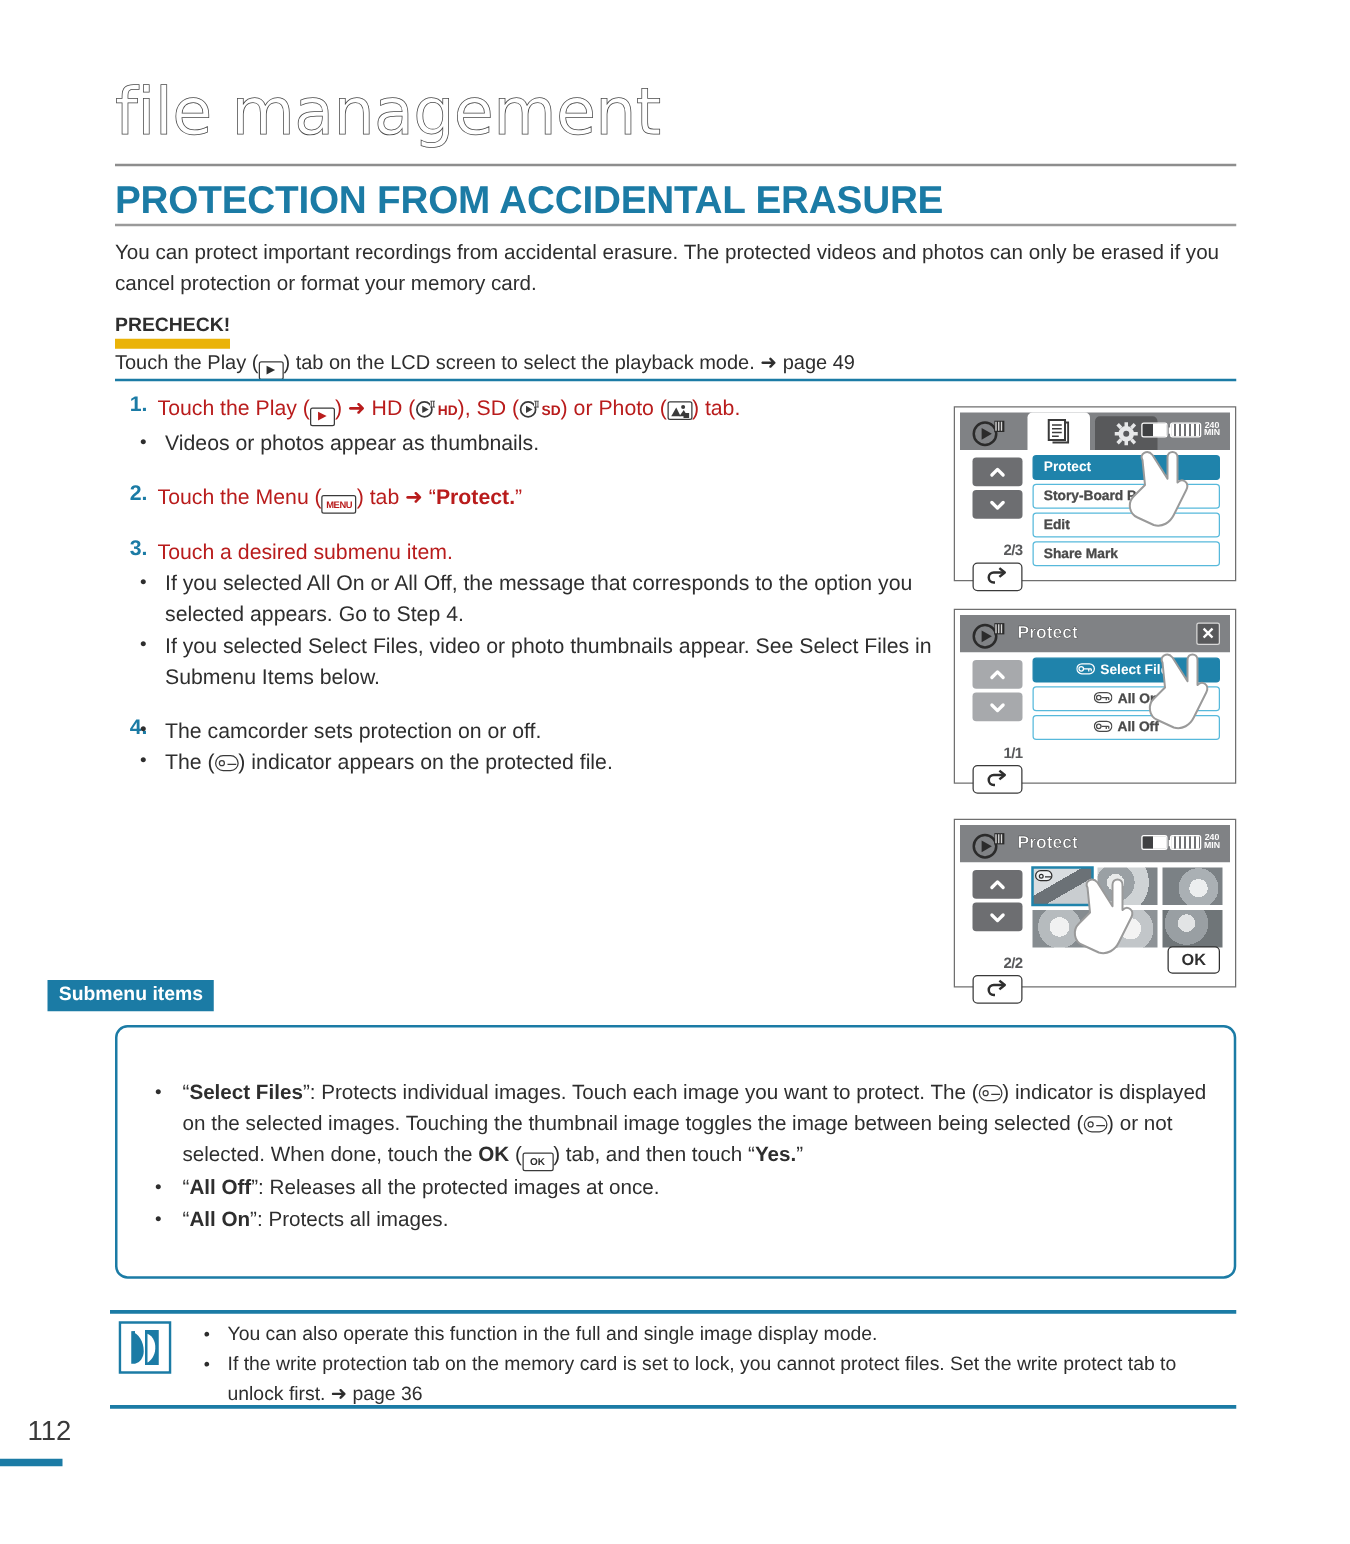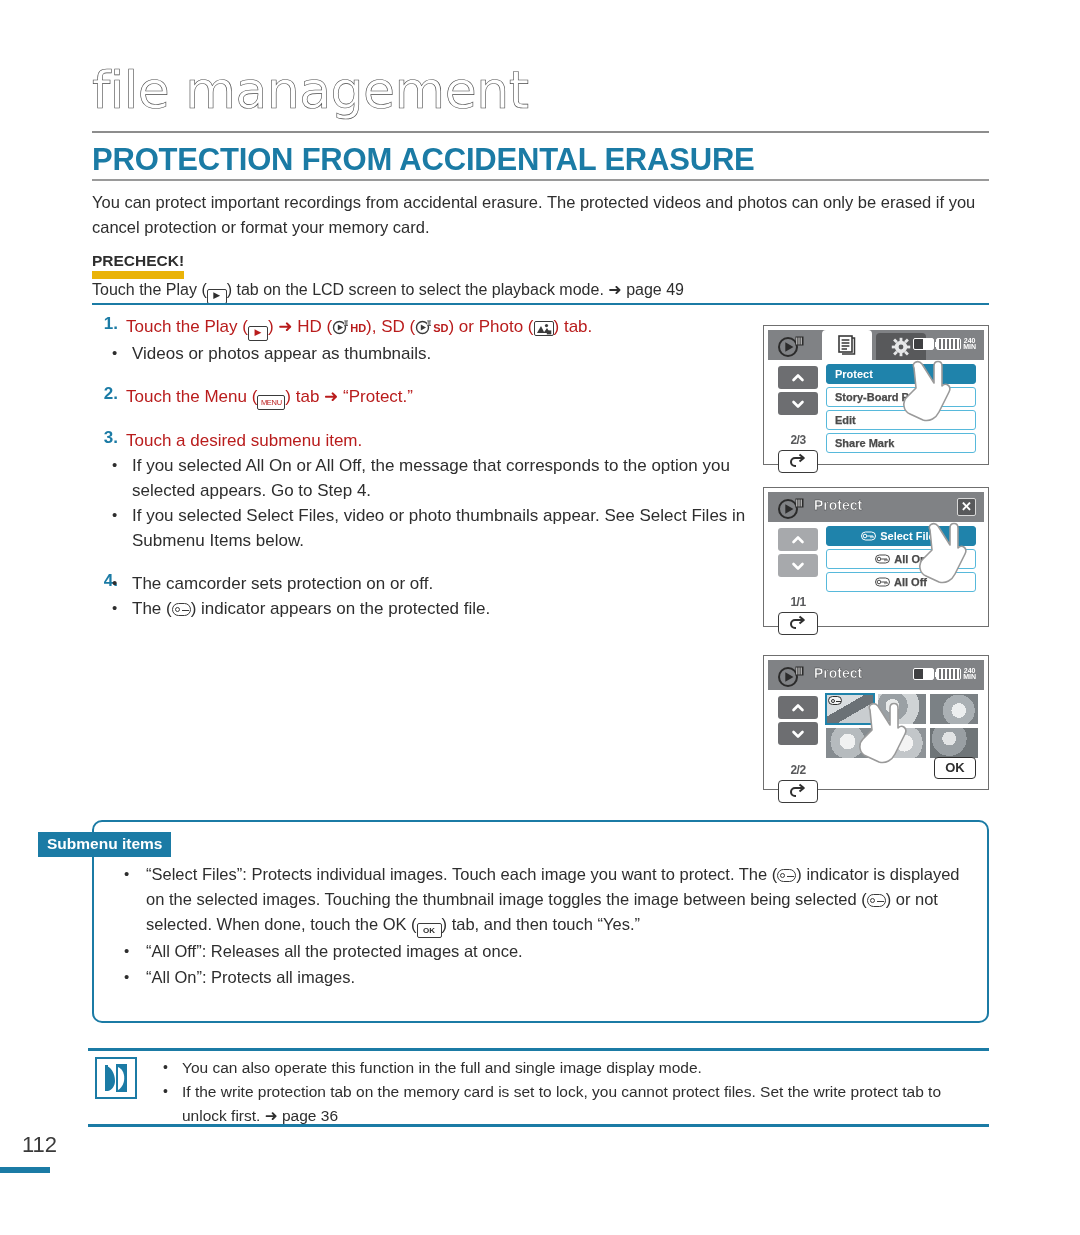--- a/index.html
+++ b/index.html
@@ -129,35 +129,35 @@
     line-height: 25px;
     color: #2e2e2e;
   }
   .sub::before {
     content: "\2022";
     position: absolute;
     left: 2px;
     top: -1px;
     font-size: 15px;
   }
-  b { font-weight: normal; }
+  b { font-weight: bold; }
 
   
   .chip {
     display: inline-block;
     vertical-align: -3px;
     border: 1.4px solid #3a3a3a;
     border-radius: 2px;
     background: #fff;
     line-height: 1;
     text-align: center;
     box-sizing: border-box;
   }
   .chip-play { width: 20px; height: 15px; padding-top: 1.5px; font-size: 9px; }
-  .chip-menu { width: 28px; height: 15px; padding-top: 3px; font-size: 7.5px; font-weight: normal; letter-spacing: -0.3px;}
+  .chip-menu { width: 28px; height: 15px; padding-top: 3px; font-size: 7.5px; font-weight: bold; letter-spacing: -0.3px;}
   .chip-ok   { width: 25px; height: 15px; padding-top: 3px; font-size: 8px; font-weight: bold; }
   .glyph-circ {
     display: inline-block;
     vertical-align: -4px;
     width: 18px; height: 18px;
     position: relative;
   }
   .glyph-key {
     display: inline-block;
     vertical-align: -2px;
@@ -269,21 +269,21 @@
   .chev {
     position: absolute;
     left: 50%; top: 50%;
     width: 14px; height: 14px;
     margin: -7px 0 0 -7px;
   }
   .pageind {
     font-size: 12px;
     font-weight: bold;
     color: #58595b;
-    text-align: center;
+    text-align: right;
     width: 40px;
     margin-top: 18px;
     letter-spacing: -0.5px;
   }
   .backbtn {
     width: 40px; height: 23px;
     border: 1.6px solid #3a3a3a;
     border-radius: 4px;
     margin-top: 3px;
     position: relative;
@@ -397,21 +397,21 @@
     top: 820px;
     width: 897px;
     height: 203px;
     border: 2.5px solid #1b7ba5;
     border-radius: 10px;
     box-sizing: border-box;
   }
   .submenu-badge {
     position: absolute;
     left: 38px;
-    top: 832px;
+    top: 784px;
     background: #1b7ba5;
     color: #fff;
     font-size: 15.5px;
     font-weight: bold;
     padding: 3px 9px 4px 9px;
   }
   .submenu-list {
     position: absolute;
     left: 122px;
     top: 862px;

